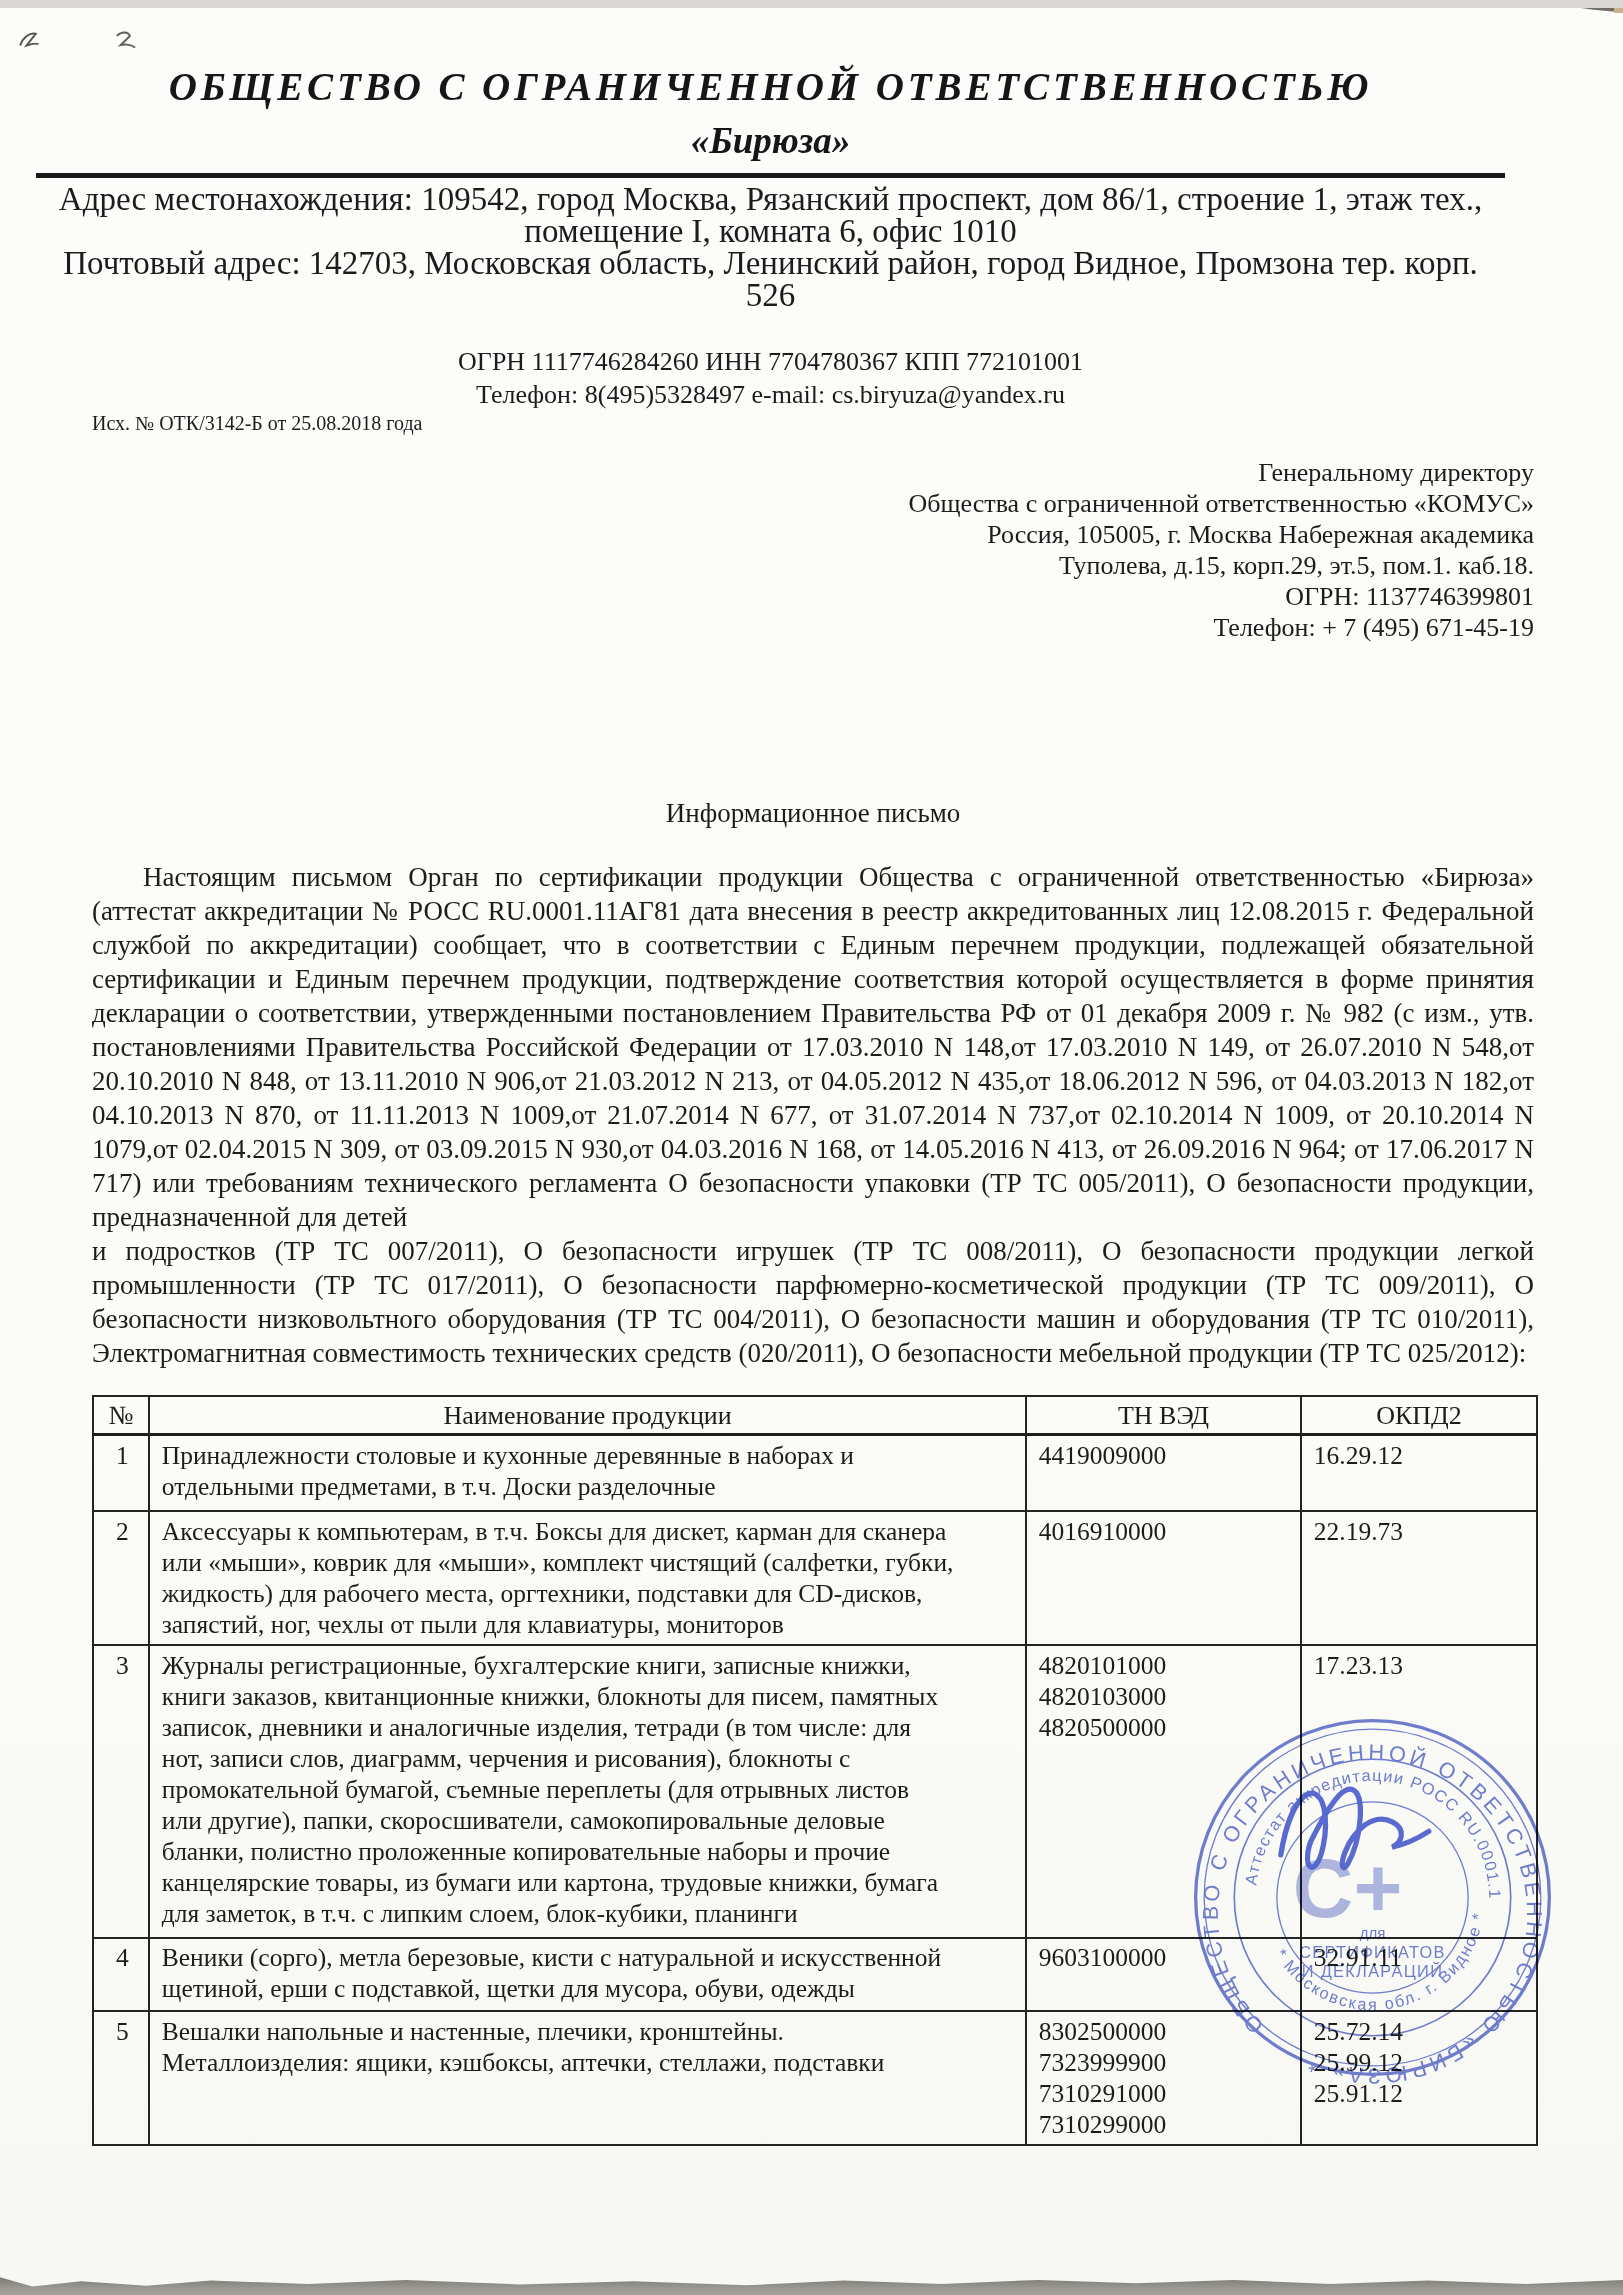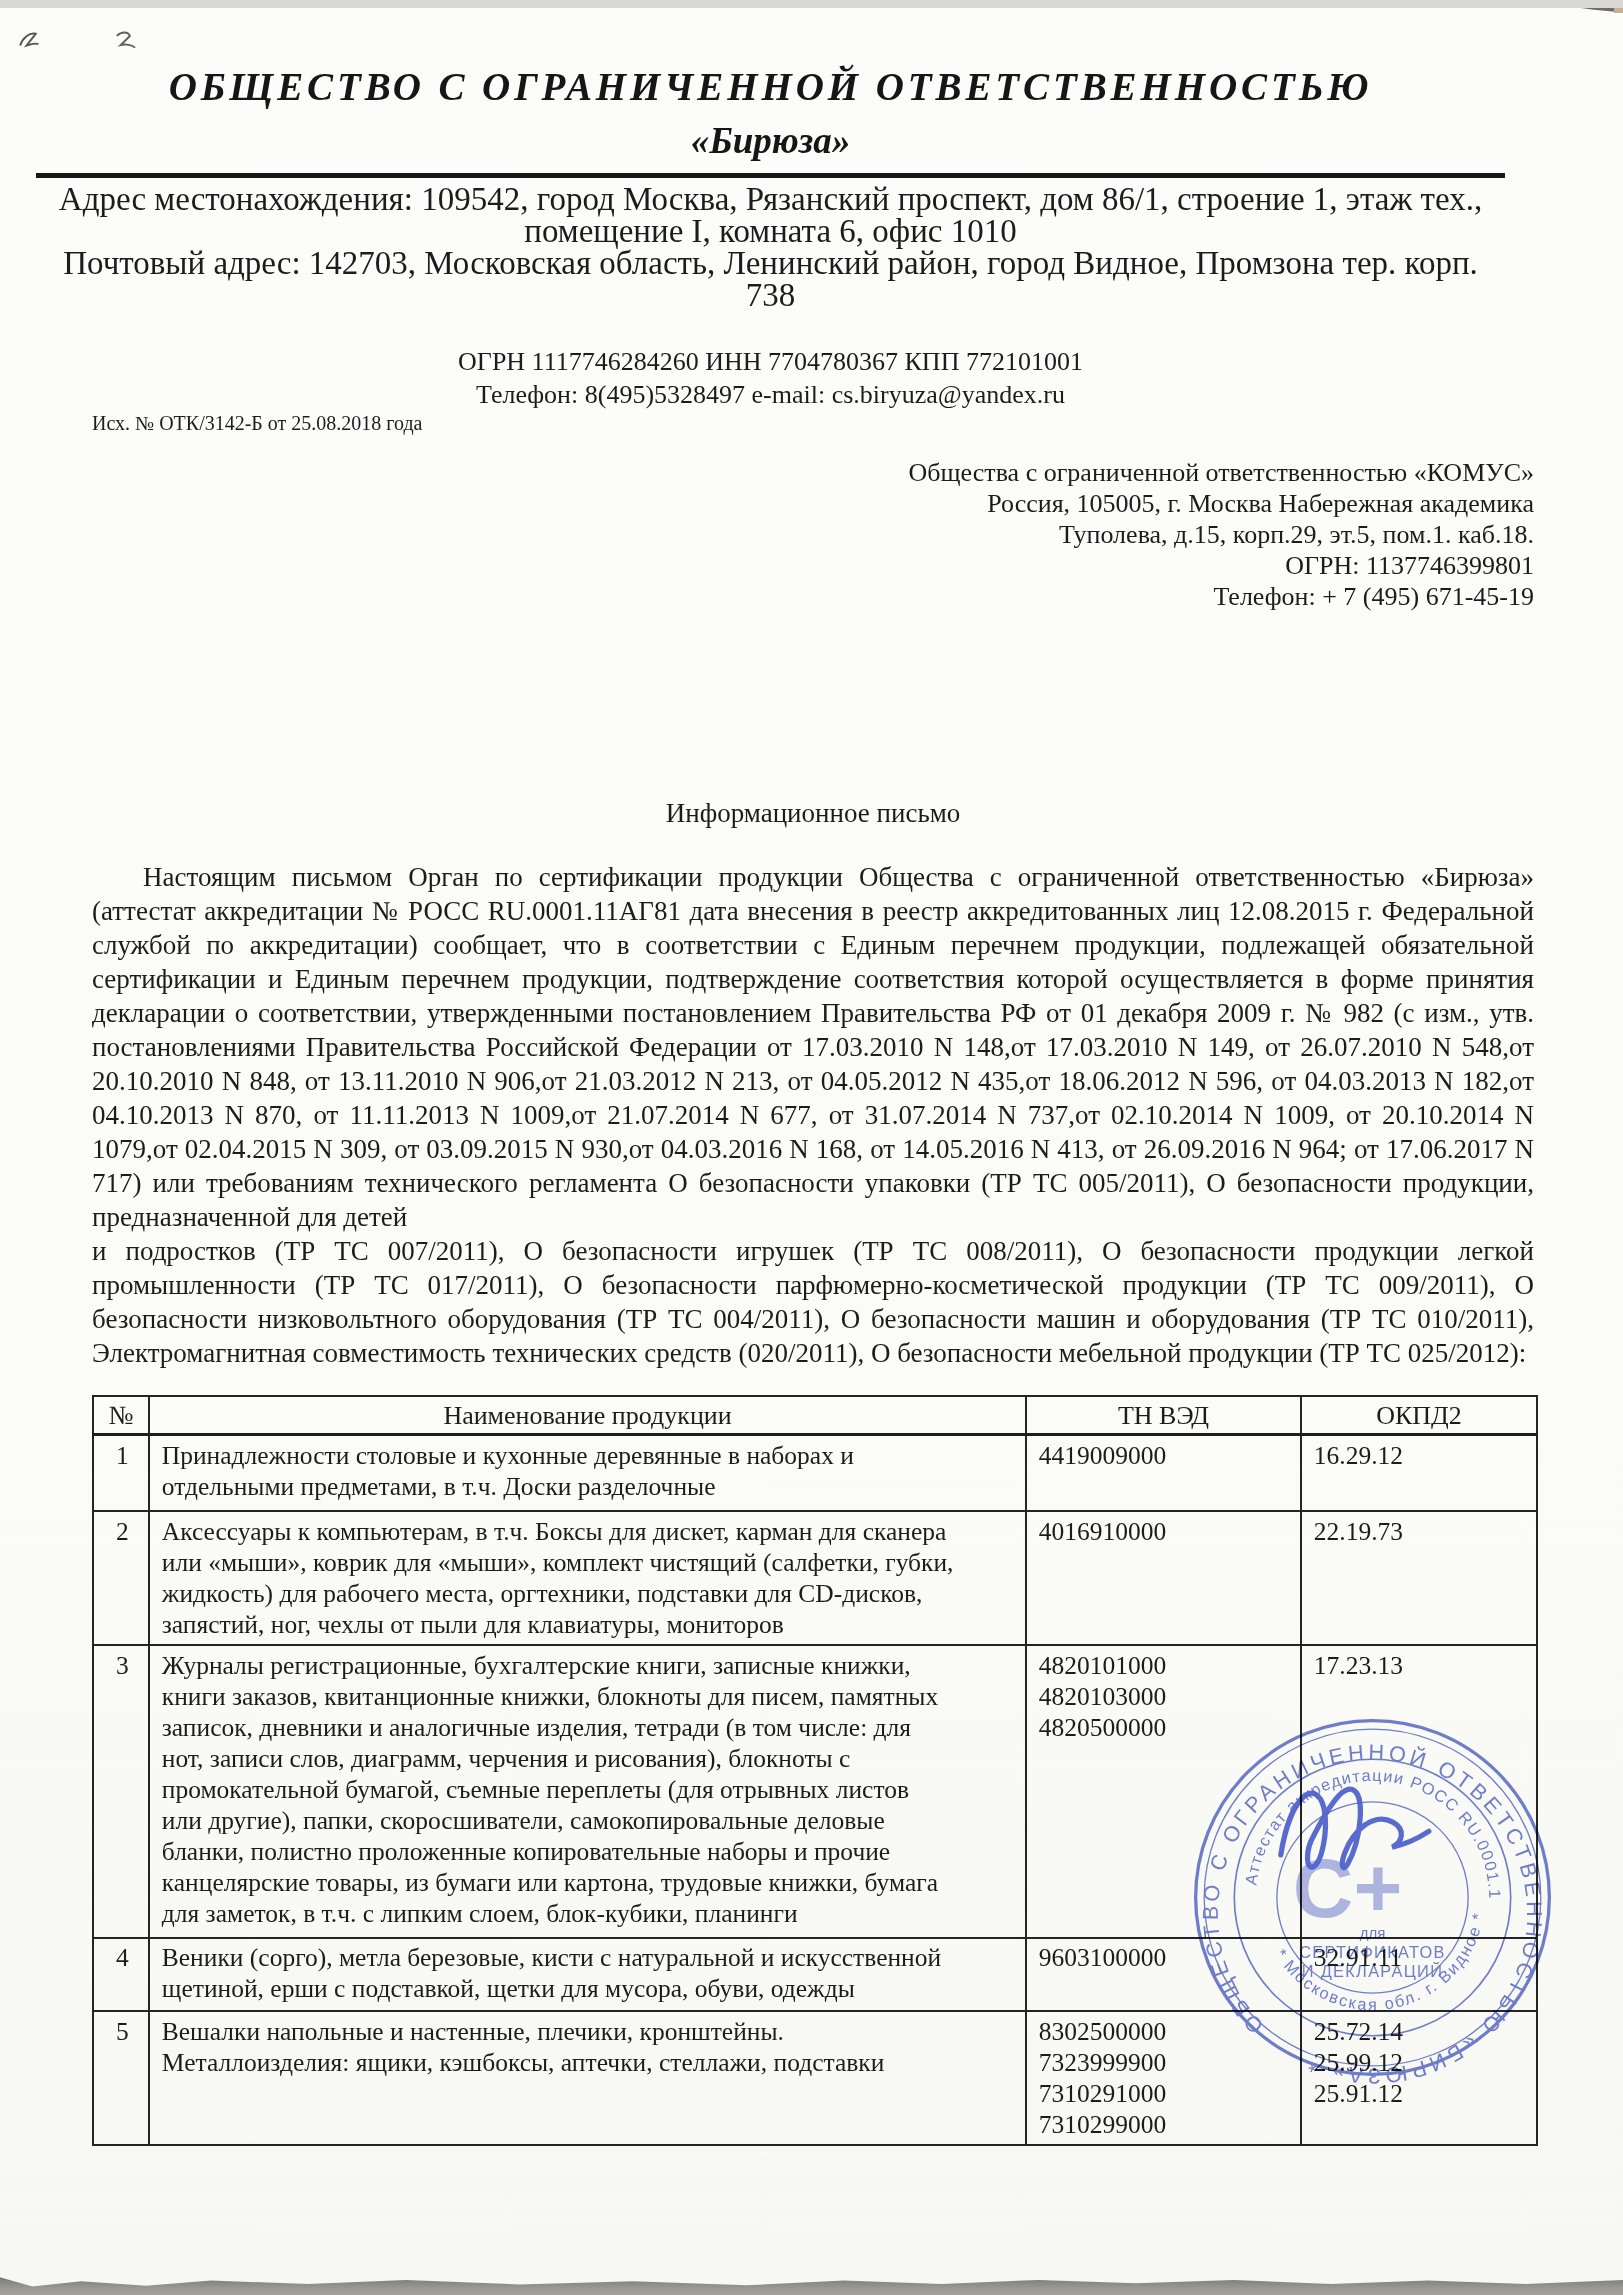--- a/index.html
+++ b/index.html
@@ -71,29 +71,30 @@
   <div class="abs corner-sliver-right"></div>
   <div class="abs corner-tan" style="top:0;right:0;height:5.2px;"></div>
 
   <div class="abs letterhead">
     <div class="company-1">ОБЩЕСТВО С ОГРАНИЧЕННОЙ ОТВЕТСТВЕННОСТЬЮ</div>
     <div class="company-2">«Бирюза»</div>
     <div class="rule"></div>
     <div class="addr">
       <div>Адрес местонахождения: 109542, город Москва, Рязанский проспект, дом 86/1, строение 1, этаж тех.,</div>
       <div>помещение I, комната 6, офис 1010</div>
-      <div>Почтовый адрес: 142703, Московская область, Ленинский район, город Видное, Промзона тер. корп. 738</div>
+      <div>Почтовый адрес: 142703, Московская область, Ленинский район, город Видное, Промзона тер. корп. 526</div>
     </div>
     <div class="reg-line">ОГРН 1117746284260 ИНН 7704780367 КПП 772101001</div>
     <div class="phone-line">Телефон: 8(495)5328497 e-mail: cs.biryuza@yandex.ru</div>
   </div>
 
   <div class="abs ref-line">Исх. № ОТК/3142-Б от 25.08.2018 года</div>
 
   <div class="abs recipient">
+    <div>Генеральному директору</div>
     <div>Общества с ограниченной ответственностью «КОМУС»</div>
     <div>Россия, 105005, г. Москва Набережная академика</div>
     <div>Туполева, д.15, корп.29, эт.5, пом.1. каб.18.</div>
     <div>ОГРН: 1137746399801</div>
     <div>Телефон: + 7 (495) 671-45-19</div>
   </div>
 
   <div class="abs letter-title">Информационное письмо</div>
 
   <div class="abs body-text">

